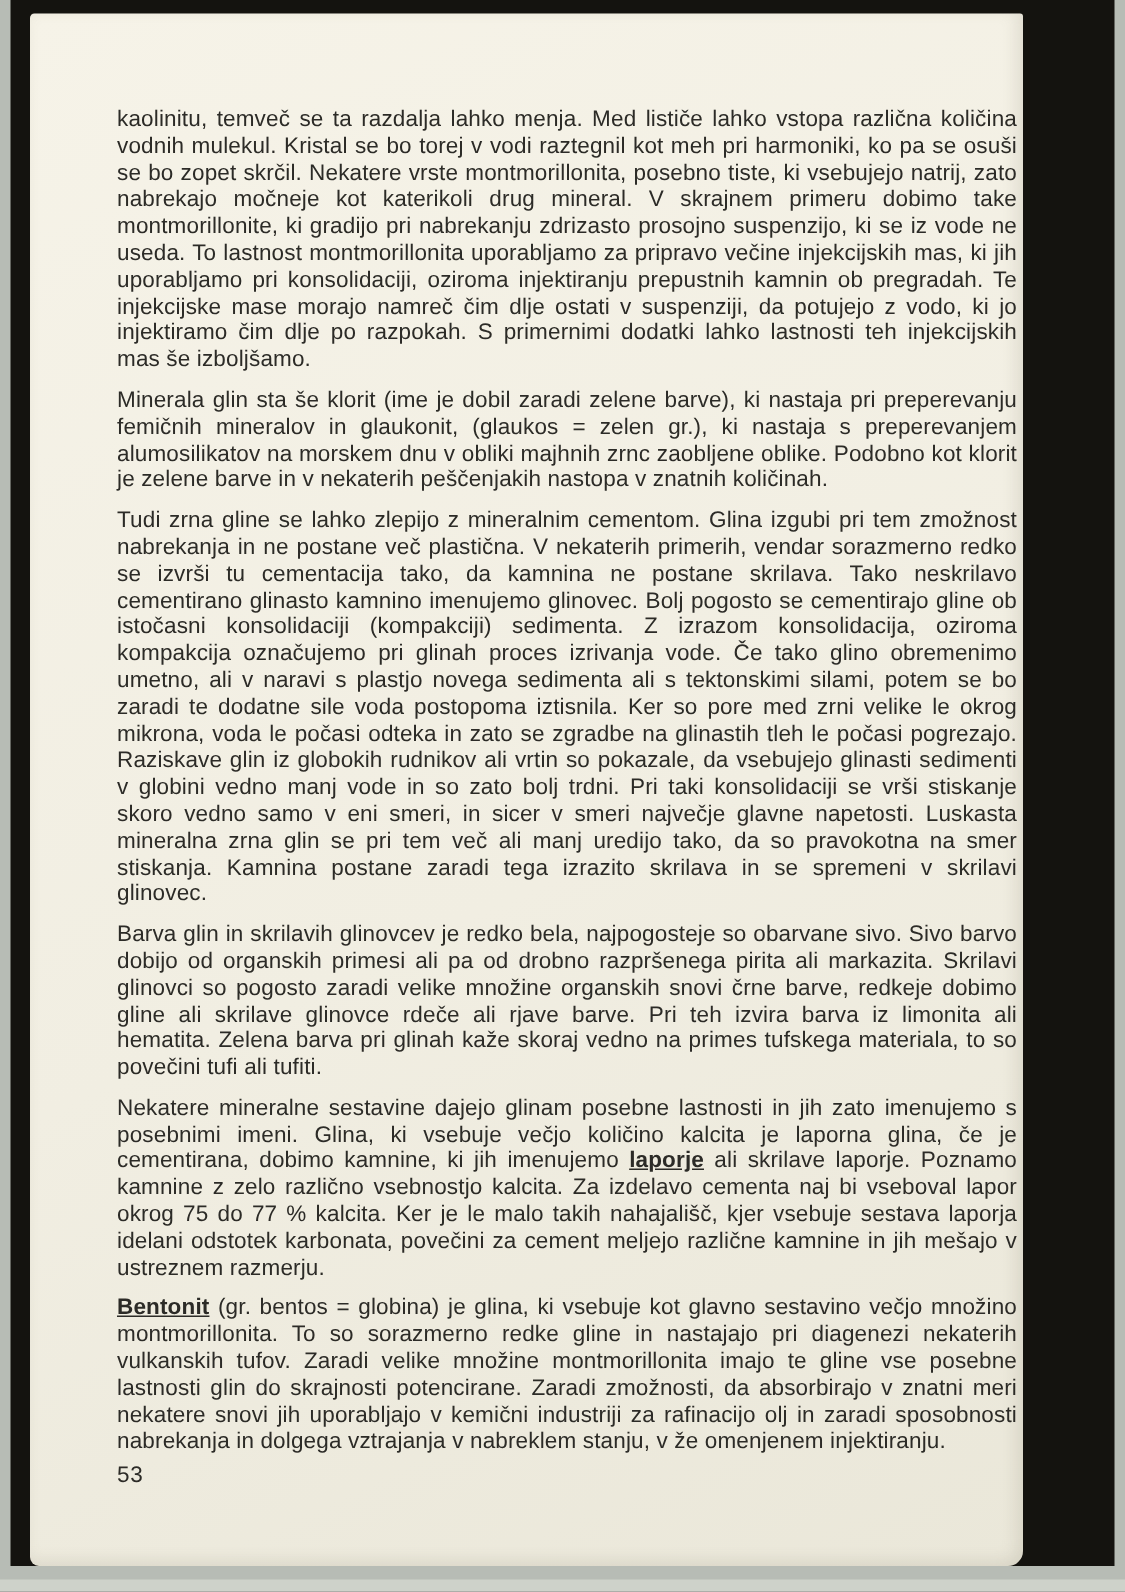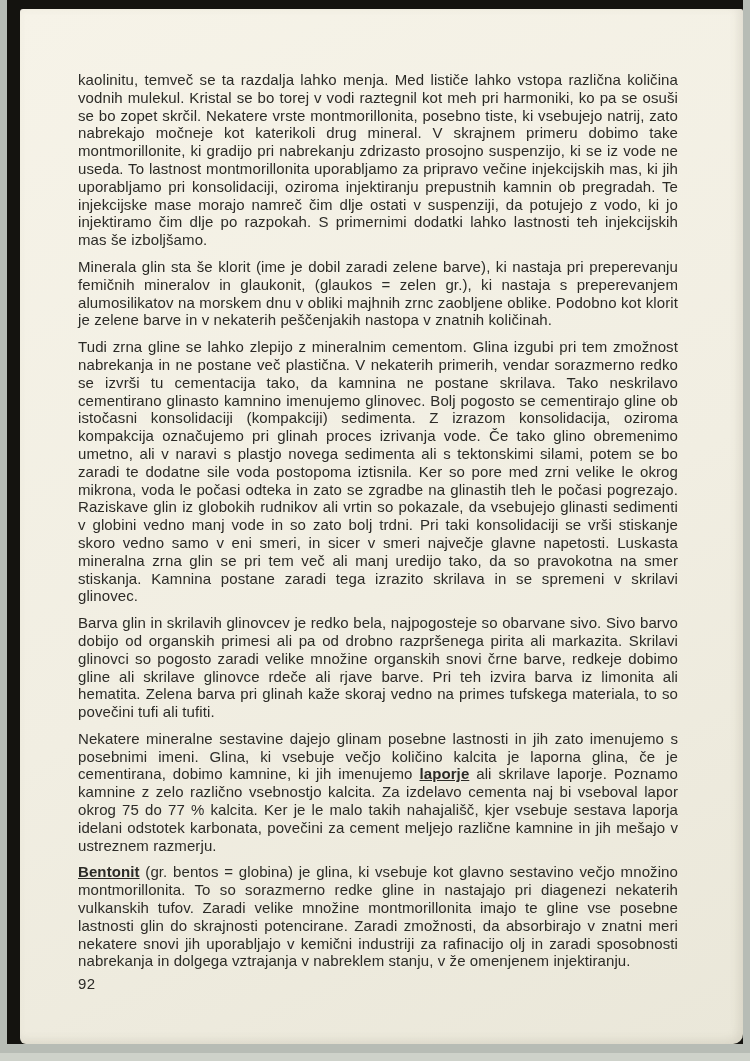--- a/index.html
+++ b/index.html
@@ -21,21 +21,21 @@
   }
   .backdrop {
     position: absolute;
     left: 7px; top: 0;
     width: 736px; height: 1044px;
     background: #14130f;
   }
   .page {
     position: absolute;
     left: 20px; top: 9px;
-    width: 723px; height: 1035px;
+    width: 662px; height: 1035px;
     background: linear-gradient(155deg, #f6f3e8 0%, #f1eee2 55%, #eae7d9 100%);
     border-radius: 3px 2px 10px 6px;
     box-shadow: inset -4px -3px 10px rgba(120,115,95,0.16);
   }
   .text-block {
     position: absolute;
     left: 58px; top: 62px;
     width: 600px;
   }
   .text-block p {
@@ -63,15 +63,15 @@
   <div class="scan-bottom-strip"></div>
   <div class="page">
     <div class="text-block">
         <p><span>kaolinitu, temveč se ta razdalja lahko menja. Med lističe lahko vstopa različna količina vodnih mulekul. Kristal se bo torej v vodi raztegnil kot meh pri harmoniki, ko pa se osuši se bo zopet skrčil. Nekatere vrste montmorillonita, posebno tiste, ki vsebujejo natrij, zato nabrekajo močneje kot katerikoli drug mineral. V skrajnem primeru dobimo take montmorillonite, ki gradijo pri nabrekanju zdrizasto prosojno suspenzijo, ki se iz vode ne useda. To lastnost montmorillonita uporabljamo za pripravo večine injekcijskih mas, ki jih uporabljamo pri konsolidaciji, oziroma injektiranju prepustnih kamnin ob pregradah. Te injekcijske mase morajo namreč čim dlje ostati v suspenziji, da potujejo z vodo, ki jo injektiramo čim dlje po razpokah. S primernimi dodatki lahko lastnosti teh injekcijskih mas še izboljšamo.</span></p>
         <p><span>Minerala glin sta še klorit (ime je dobil zaradi zelene barve), ki nastaja pri preperevanju femičnih mineralov in glaukonit, (glaukos = zelen gr.), ki nastaja s preperevanjem alumosilikatov na morskem dnu v obliki majhnih zrnc zaobljene oblike. Podobno kot klorit je zelene barve in v nekaterih peščenjakih nastopa v znatnih količinah.</span></p>
         <p><span>Tudi zrna gline se lahko zlepijo z mineralnim cementom. Glina izgubi pri tem zmožnost nabrekanja in ne postane več plastična. V nekaterih primerih, vendar sorazmerno redko se izvrši tu cementacija tako, da kamnina ne postane skrilava. Tako neskrilavo cementirano glinasto kamnino imenujemo glinovec. Bolj pogosto se cementirajo gline ob istočasni konsolidaciji (kompakciji) sedimenta. Z izrazom konsolidacija, oziroma kompakcija označujemo pri glinah proces izrivanja vode. Če tako glino obremenimo umetno, ali v naravi s plastjo novega sedimenta ali s tektonskimi silami, potem se bo zaradi te dodatne sile voda postopoma iztisnila. Ker so pore med zrni velike le okrog mikrona, voda le počasi odteka in zato se zgradbe na glinastih tleh le počasi pogrezajo. Raziskave glin iz globokih rudnikov ali vrtin so pokazale, da vsebujejo glinasti sedimenti v globini vedno manj vode in so zato bolj trdni. Pri taki konsolidaciji se vrši stiskanje skoro vedno samo v eni smeri, in sicer v smeri največje glavne napetosti. Luskasta mineralna zrna glin se pri tem več ali manj uredijo tako, da so pravokotna na smer stiskanja. Kamnina postane zaradi tega izrazito skrilava in se spremeni v skrilavi glinovec.</span></p>
         <p><span>Barva glin in skrilavih glinovcev je redko bela, najpogosteje so obarvane sivo. Sivo barvo dobijo od organskih primesi ali pa od drobno razpršenega pirita ali markazita. Skrilavi glinovci so pogosto zaradi velike množine organskih snovi črne barve, redkeje dobimo gline ali skrilave glinovce rdeče ali rjave barve. Pri teh izvira barva iz limonita ali hematita. Zelena barva pri glinah kaže skoraj vedno na primes tufskega materiala, to so povečini tufi ali tufiti.</span></p>
         <p><span>Nekatere mineralne sestavine dajejo glinam posebne lastnosti in jih zato imenujemo s posebnimi imeni. Glina, ki vsebuje večjo količino kalcita je laporna glina, če je cementirana, dobimo kamnine, ki jih imenujemo </span><strong>laporje</strong><span> ali skrilave laporje. Poznamo kamnine z zelo različno vsebnostjo kalcita. Za izdelavo cementa naj bi vseboval lapor okrog 75 do 77 % kalcita. Ker je le malo takih nahajališč, kjer vsebuje sestava laporja idelani odstotek karbonata, povečini za cement meljejo različne kamnine in jih mešajo v ustreznem razmerju.</span></p>
         <p><strong>Bentonit</strong><span> (gr. bentos = globina) je glina, ki vsebuje kot glavno sestavino večjo množino montmorillonita. To so sorazmerno redke gline in nastajajo pri diagenezi nekaterih vulkanskih tufov. Zaradi velike množine montmorillonita imajo te gline vse posebne lastnosti glin do skrajnosti potencirane. Zaradi zmožnosti, da absorbirajo v znatni meri nekatere snovi jih uporabljajo v kemični industriji za rafinacijo olj in zaradi sposobnosti nabrekanja in dolgega vztrajanja v nabreklem stanju, v že omenjenem injektiranju.</span></p>
       </div>
-    <div class="page-number">92</div>
+    <div class="page-number">53</div>
   </div>
 </div>
 
 </body></html>

